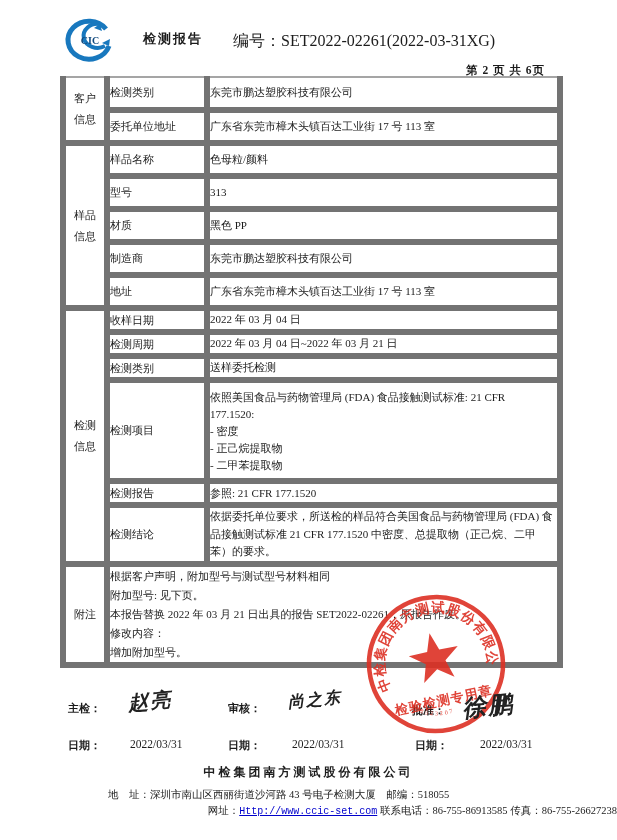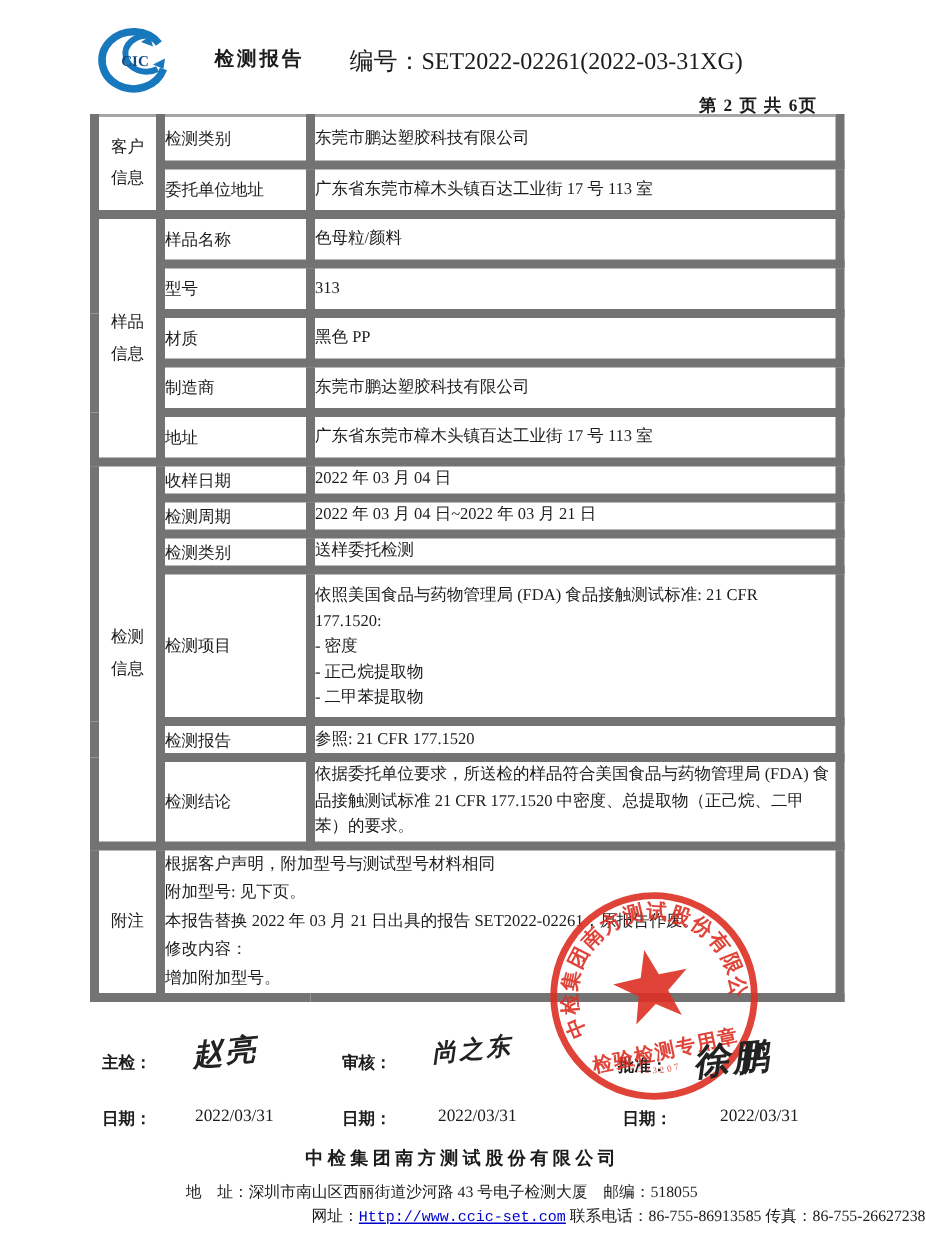--- a/index.html
+++ b/index.html
@@ -39,21 +39,21 @@
   }
   .dateval{position:absolute;font-size:11.5px;z-index:2;}
   
   .stamp{
     position:absolute;left:360px;top:588px;width:152px;height:152px;
     transform:rotate(-12deg);opacity:0.9;z-index:5;pointer-events:none;
   }
   
   .ft-company{position:absolute;left:0;top:764px;width:617px;text-align:center;
     font-size:12px;font-weight:bold;letter-spacing:3px;}
-  .ft-addr{position:absolute;left:0;top:788px;width:557px;text-align:center;font-size:10.5px;padding-left:16px;}
+  .ft-addr{position:absolute;left:0;top:788px;width:557px;text-align:center;font-size:10.5px;}
   .ft-web{position:absolute;left:0;top:804px;width:617px;text-align:right;font-size:10.5px;}
   .ft-web .link{color:#0000cc;text-decoration:underline;cursor:pointer;
     font-family:"Liberation Mono","DejaVu Sans Mono",monospace;font-size:10px;}
 </style>
 </head>
 <body>
 
 <div class="page">
 
   <div class="logo">

